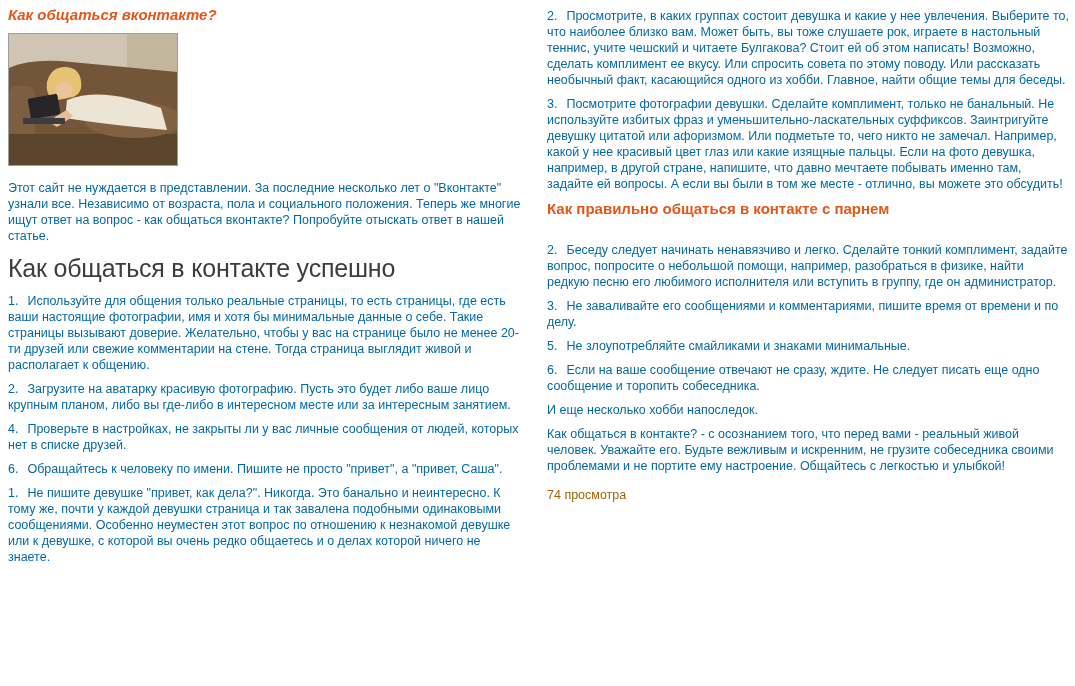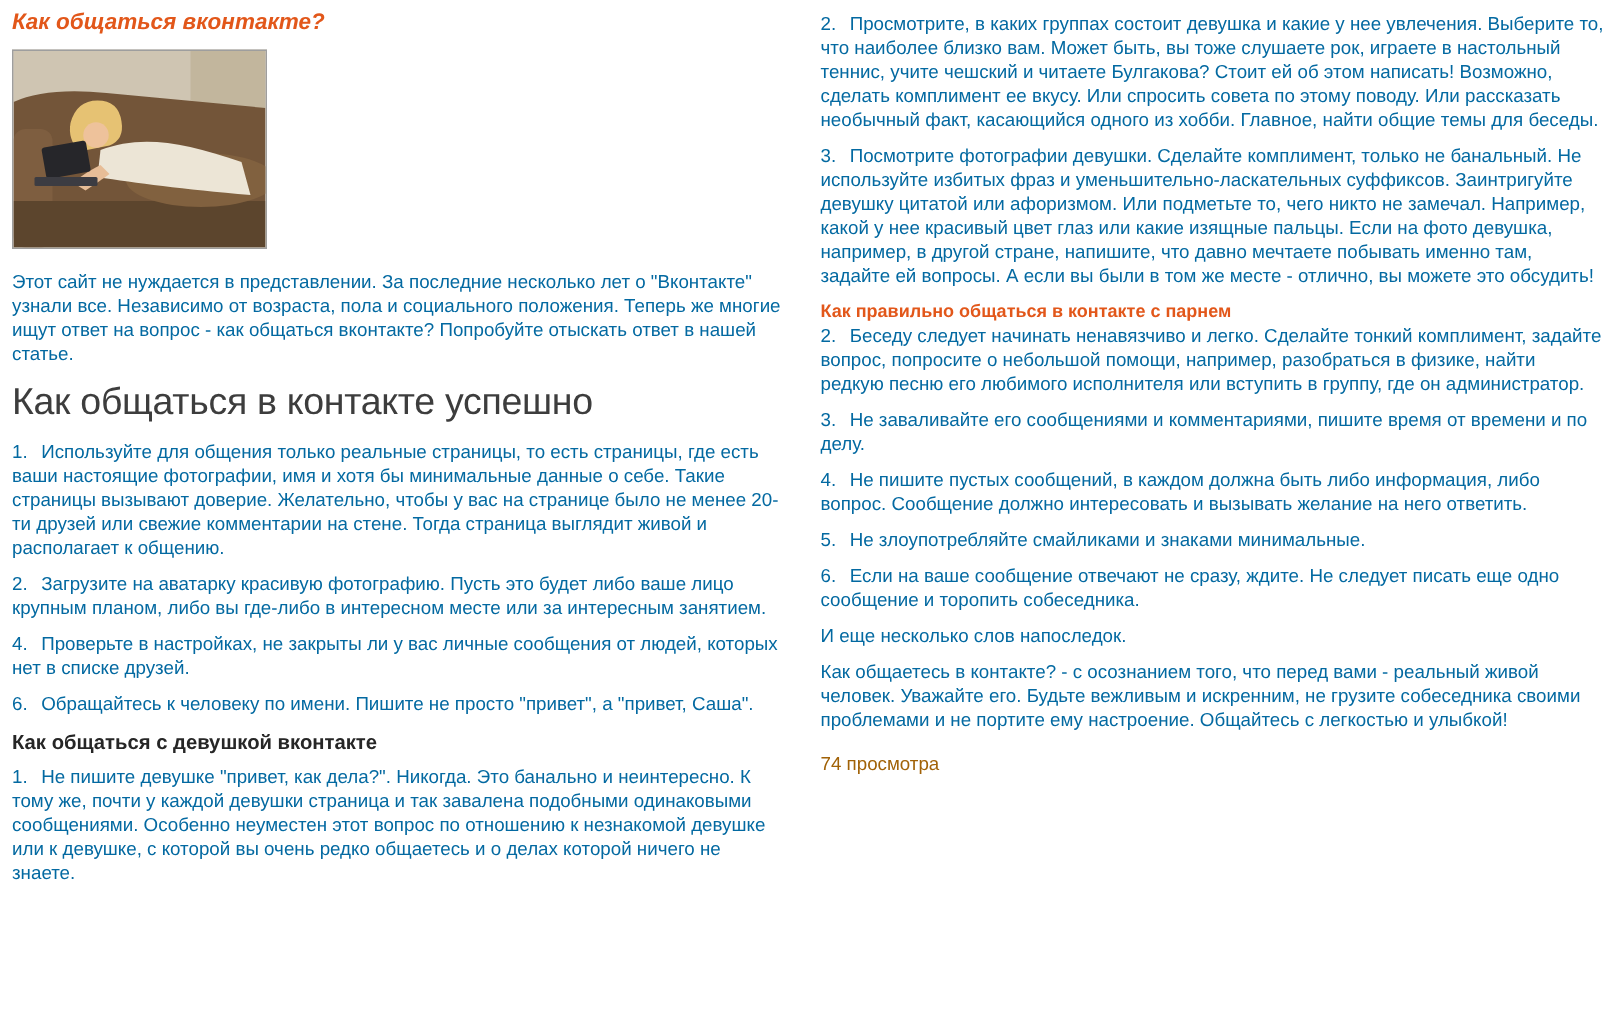--- a/index.html
+++ b/index.html
@@ -33,22 +33,22 @@
 
   h2.h-success {
     font-size: 25px; font-weight: 400; color: #3d3d3d;
     margin: 10px 0 10px; letter-spacing: -0.2px;
   }
   h3.h-girl {
     font-size: 13.5px; font-weight: bold; color: #262626;
     margin: 10px 0 8px;
   }
   h3.h-guy {
-    font-size: 12px; font-weight: bold; color: #e2571a;
-    margin: 4px 0 2px;
+    font-size: 15px; font-weight: bold; color: #e2571a;
+    margin: 4px 0 25px;
   }
   .closing-lead { margin-top: 4px; }
   .views {
     font-size: 12.5px; color: #a16207; margin-top: 14px;
   }
 </style>
 </head>
 <body>
 
 <div class="page">
@@ -85,21 +85,20 @@
     <p class="body">
       <span class="num">2.</span><span>Загрузите на аватарку красивую фотографию. Пусть это будет либо ваше лицо крупным планом, либо вы где-либо в интересном месте или за интересным занятием.</span>
     </p>
     <p class="body">
       <span class="num">4.</span><span>Проверьте в настройках, не закрыты ли у вас личные сообщения от людей, которых нет в списке друзей.</span>
     </p>
     <p class="body">
       <span class="num">6.</span><span>Обращайтесь к человеку по имени. Пишите не просто "привет", а "привет, Саша".</span>
     </p>
 
-    <h3 class="h-girl">Как общаться с девушкой вконтакте</h3>
 
     <p class="body">
       <span class="num">1.</span><span>Не пишите девушке "привет, как дела?". Никогда. Это банально и неинтересно. К тому же, почти у каждой девушки страница и так завалена подобными одинаковыми сообщениями. Особенно неуместен этот вопрос по отношению к незнакомой девушке или к девушке, с которой вы очень редко общаетесь и о делах которой ничего не знаете.</span>
     </p>
 
   </div>
 
   <div class="col-right">
 
     <p class="body">
@@ -111,28 +110,25 @@
 
     <h3 class="h-guy">Как правильно общаться в контакте с парнем</h3>
 
     <p class="body">
       <span class="num">2.</span><span>Беседу следует начинать ненавязчиво и легко. Сделайте тонкий комплимент, задайте вопрос, попросите о небольшой помощи, например, разобраться в физике, найти редкую песню его любимого исполнителя или вступить в группу, где он администратор.</span>
     </p>
     <p class="body">
       <span class="num">3.</span><span>Не заваливайте его сообщениями и комментариями, пишите время от времени и по делу.</span>
     </p>
     <p class="body">
-      <span class="num">4.</span><span>Не пишите пустых сообщений, в каждом должна быть либо информация, либо вопрос. Сообщение должно интересовать и вызывать желание на него ответить.</span>
-    </p>
-    <p class="body">
       <span class="num">5.</span><span>Не злоупотребляйте смайликами и знаками минимальные.</span>
     </p>
     <p class="body">
       <span class="num">6.</span><span>Если на ваше сообщение отвечают не сразу, ждите. Не следует писать еще одно сообщение и торопить собеседника.</span>
     </p>
 
-    <p class="body closing-lead">И еще несколько слов напоследок.</p>
-    <p class="body">Как общаетесь в контакте? - с осознанием того, что перед вами - реальный живой человек. Уважайте его. Будьте вежливым и искренним, не грузите собеседника своими проблемами и не портите ему настроение. Общайтесь с легкостью и улыбкой!</p>
+    <p class="body closing-lead">И еще несколько хобби напоследок.</p>
+    <p class="body">Как общаться в контакте? - с осознанием того, что перед вами - реальный живой человек. Уважайте его. Будьте вежливым и искренним, не грузите собеседника своими проблемами и не портите ему настроение. Общайтесь с легкостью и улыбкой!</p>
 
     <div class="views">74 просмотра</div>
 
   </div>
 </div>
 
 </body></html>

